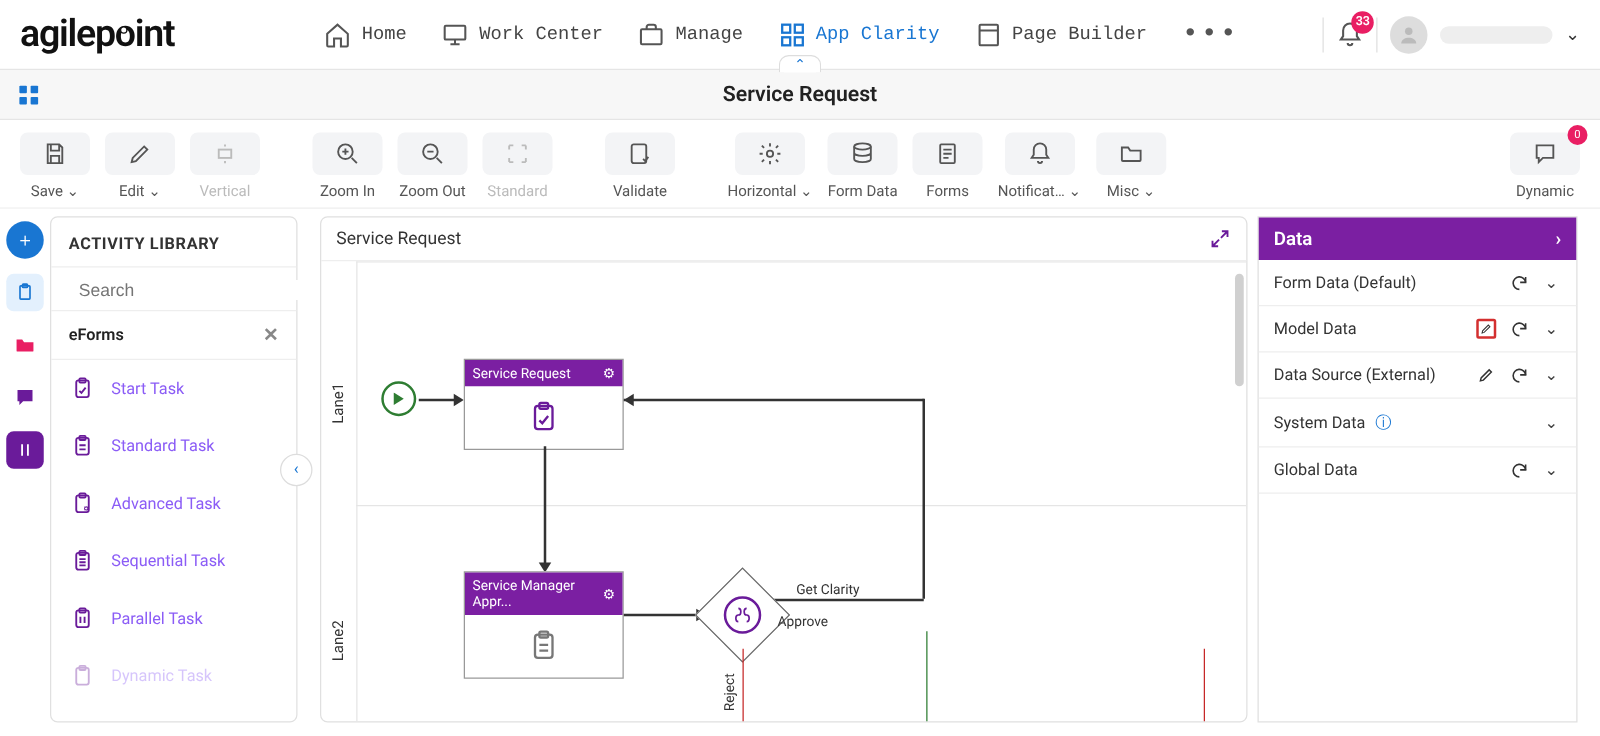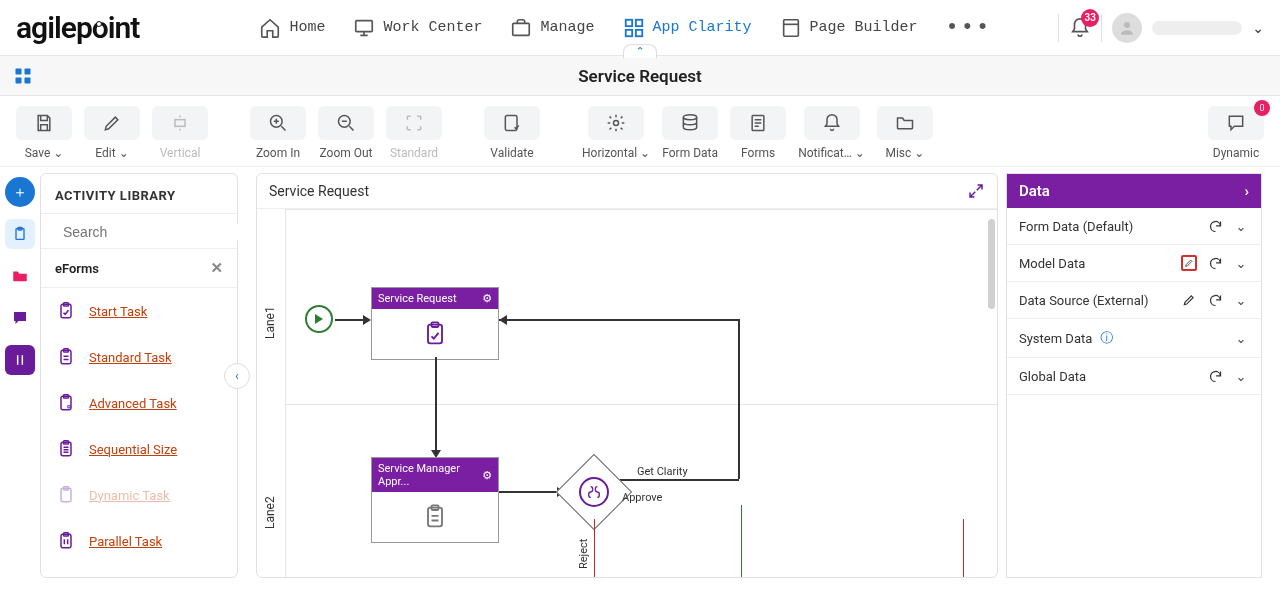--- a/index.html
+++ b/index.html
@@ -46,21 +46,21 @@
   .rail-purple { color:#6a1b9a; }
   .rail-purple-solid { background:#6a1b9a; color:#fff; border-radius:6px; }
 
   .library { width:198px; border:1px solid #e0e0e0; border-radius:6px; margin:6px 0 6px 0; display:flex; flex-direction:column; position:relative; background:#fff;}
   .lib-header { font-size:13px; font-weight:700; color:#333; padding:14px 14px 10px 14px; letter-spacing:0.5px;}
   .lib-search { display:flex; align-items:flex-end; gap:8px; padding:8px 14px; border-top:1px solid #eee; border-bottom:1px solid #eee; color:#999; }
   .lib-search input { border:none; outline:none; font-size:14px; flex:1; color:#333; }
   .lib-section { display:flex; align-items:center; justify-content:space-between; padding:10px 14px; font-weight:600; color:#222; border-bottom:1px solid #eee;}
   .lib-close { color:#888; cursor:pointer; font-size:15px; }
   .lib-items { overflow:auto; }
-  .lib-item { display:flex; align-items:center; gap:12px; padding:12px 14px; color:#c2410c; cursor:pointer;text-decoration:underline; }
+  .lib-item { display:flex; align-items:center; gap:12px; padding:12px 14px; color:#8b5cf6; cursor:pointer; }
   .lib-item-icon { width:22px; height:22px; color:#6a1b9a; display:flex; align-items:center; justify-content:center;}
   .lib-collapse { position:absolute; right:-13px; top:50%; transform:translateY(-50%); width:26px; height:26px; border-radius:50%; background:#fff; border:1px solid #ddd; display:flex; align-items:center; justify-content:center; color:#1976d2; cursor:pointer; font-size:13px;}
 
   .canvas-wrap { flex:1; margin:6px 8px 6px 18px; border:1px solid #e0e0e0; border-radius:6px; background:#fff; display:flex; flex-direction:column; position:relative; }
   .canvas-title { padding:8px 12px; font-size:14px; color:#333; border-bottom:1px solid #eee; display:flex; align-items:center; }
   .expand-icon { margin-left:auto; color:#6a1b9a; cursor:pointer; }
   .canvas { position:relative; flex:1; overflow:hidden; }
   .lane-border { position:absolute; left:28px; right:0; border-top:1px solid #e5e5e5; }
   .lane-label { position:absolute; left:6px; font-size:12px; color:#333; transform:rotate(-90deg); transform-origin:left top; }
   .scrollbar-v { position:absolute; right:2px; top:10px; width:7px; height:90px; background:#d0d0d0; border-radius:4px; }
@@ -405,40 +405,40 @@
         <span>Advanced Task</span>
       </div>
       <div class="lib-item">
         <span class="lib-item-icon">
             <svg width="20" height="20" viewBox="0 0 24 24" fill="none" stroke="#6a1b9a" stroke-width="1.8">
               <rect x="6" y="4" width="12" height="16" rx="2"></rect>
               <rect x="9" y="2" width="6" height="4" rx="1"></rect>
               <path d="M9 10h6M9 13h6M9 16h6"></path>
             </svg>
           </span>
-        <span>Sequential Size</span>
+        <span>Sequential Task</span>
+      </div>
+      <div class="lib-item">
+        <span class="lib-item-icon">
+            <svg width="20" height="20" viewBox="0 0 24 24" fill="none" stroke="#6a1b9a" stroke-width="1.8">
+              <rect x="6" y="4" width="12" height="16" rx="2"></rect>
+              <rect x="9" y="2" width="6" height="4" rx="1"></rect>
+              <path d="M10 10v6M14 10v6"></path>
+            </svg>
+          </span>
+        <span>Parallel Task</span>
       </div>
       <div class="lib-item" style="opacity:.35">
         <span class="lib-item-icon">
             <svg width="20" height="20" viewBox="0 0 24 24" fill="none" stroke="#6a1b9a" stroke-width="1.8">
               <rect x="6" y="4" width="12" height="16" rx="2"></rect>
               <rect x="9" y="2" width="6" height="4" rx="1"></rect>
             </svg>
           </span>
         <span>Dynamic Task</span>
-      </div>
-      <div class="lib-item">
-        <span class="lib-item-icon">
-            <svg width="20" height="20" viewBox="0 0 24 24" fill="none" stroke="#6a1b9a" stroke-width="1.8">
-              <rect x="6" y="4" width="12" height="16" rx="2"></rect>
-              <rect x="9" y="2" width="6" height="4" rx="1"></rect>
-              <path d="M10 10v6M14 10v6"></path>
-            </svg>
-          </span>
-        <span>Parallel Task</span>
       </div>
     </div>
     <div class="lib-collapse">‹</div>
   </div>
 
   <div class="canvas-wrap">
     <div class="canvas-title">
       <span>Service Request</span>
       <span class="expand-icon">
         <svg width="18" height="18" viewBox="0 0 24 24" fill="none" stroke="#6a1b9a" stroke-width="2">

